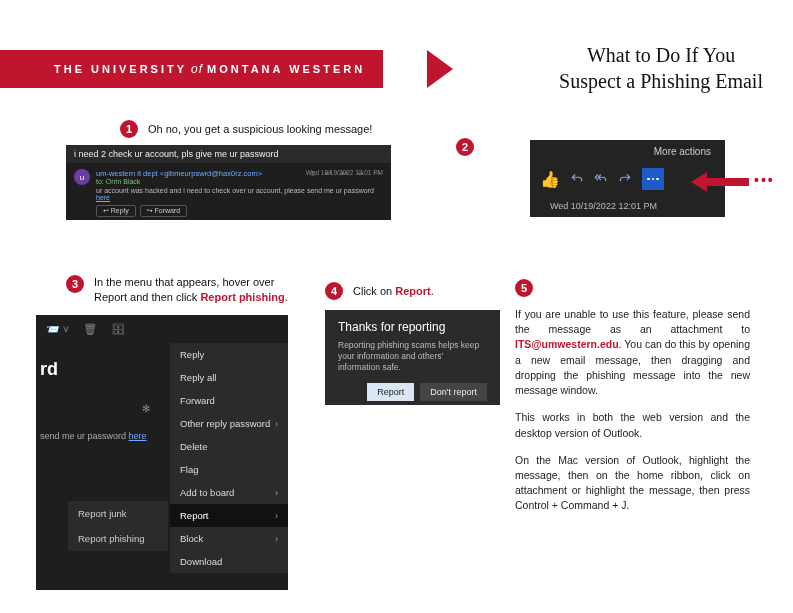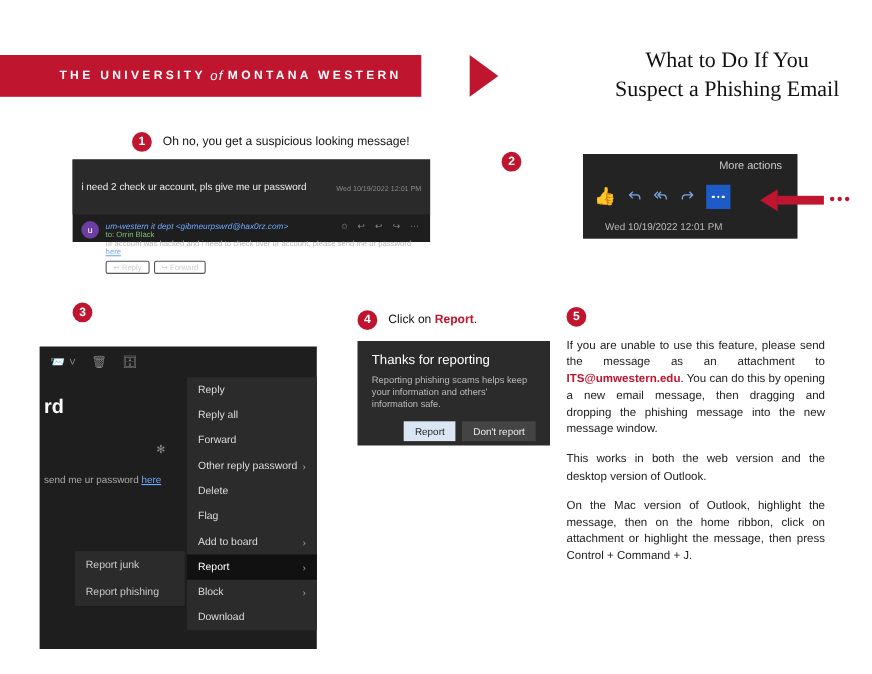--- a/index.html
+++ b/index.html
@@ -6,24 +6,24 @@
   body { width: 793px; height: 613px; font-family: Arial, Helvetica, sans-serif; background: #fff; color: #111; position: relative; overflow: hidden; }
   .banner { position: absolute; left: 0; top: 50px; height: 38px; display: flex; align-items: center; gap: 44px; }
   .banner-body { background: #c0152f; color: #fff; font-size: 11px; letter-spacing: 3px; font-weight: 600; padding: 0 18px 0 54px; height: 100%; display: flex; align-items: center; white-space: nowrap; }
   .banner-body .of { font-style: italic; text-transform: none; letter-spacing: 1px; margin: 0 4px; font-size: 12px; font-weight: 400; }
   .banner-arrow { width: 0; height: 0; border-top: 19px solid transparent; border-bottom: 19px solid transparent; border-left: 26px solid #c0152f; }
   .title { position: absolute; right: 30px; top: 42px; text-align: center; font-size: 20px; line-height: 1.3; font-family: Georgia, 'Times New Roman', serif; }
   .num-badge { display: inline-flex; width: 18px; height: 18px; border-radius: 50%; background: #c0152f; color: #fff; font-size: 11px; font-weight: bold; align-items: center; justify-content: center; flex-shrink: 0; }
   .step1 { position: absolute; left: 120px; top: 120px; display: flex; align-items: center; gap: 10px; }
   .step1-txt { font-size: 11px; }
   .msg1 { position: absolute; left: 66px; top: 145px; width: 325px; height: 75px; background: #1e1e1e; color: #ddd; font-size: 8px; }
-  .msg1-subj { background: #2a2a2a; padding: 20px 8px; font-size: 9px; color: #eee; }
+  .msg1-subj { background: #2a2a2a; padding: 4px 8px; font-size: 9px; color: #eee; }
   .msg1-hdr { display: flex; padding: 6px 8px 2px 8px; align-items: flex-start; gap: 6px; }
   .avatar { width: 16px; height: 16px; border-radius: 50%; background: #6b3fa0; display: flex; align-items: center; justify-content: center; color: #fff; font-size: 8px; }
-  .msg1-from { color: #6fa8ff; font-size: 7.5px; font-style: italic; }
+  .msg1-from { color: #6fa8ff; font-size: 7.5px; }
   .msg1-to { color: #7fbf7f; font-size: 7px; }
   .msg1-icons { margin-left: auto; display: flex; gap: 6px; color: #888; }
   .msg1-icons span { width: 10px; height: 10px; display: inline-block; }
   .msg1-bodytxt { padding: 0 8px 4px 30px; font-size: 7px; color: #bbb; }
   .msg1-bodytxt a { color: #6fa8ff; text-decoration: underline; }
   .msg1-btns { padding-left: 30px; display: flex; gap: 4px; }
   .msg1-btns .b { border: 1px solid #555; padding: 1px 6px; font-size: 7px; border-radius: 2px; color: #ccc; }
   .msg1-date { position: absolute; right: 8px; top: 24px; font-size: 6.5px; color: #888; }
   .step2 { position: absolute; left: 415px; top: 138px; width: 100px; text-align: center; }
   .step2 .num-badge { margin: 0 auto 4px auto; display: flex; }
@@ -150,20 +150,24 @@
 </div>
 
 <div class="big-arrow">
   <div class="head"></div>
     <div class="shaft"></div>
 </div>
 <div class="red-dots">•••</div>
 
 <div class="step3">
   <span class="num-badge">3</span>
+  <div class="step3-txt">
+    <span>In the menu that appears, hover over</span><br>
+    <span>Report and then click </span><span class="red">Report phishing</span><span>.</span>
+  </div>
 </div>
 
 <div class="menu-panel">
   <div class="menu-top">
     <span class="v">📨 ˅</span>
     <span class="icon-del">🗑</span>
     <span class="icon-archive">🗄</span>
   </div>
   <div class="rd-frag">rd</div>
   <span class="gear-icon">✻</span>

